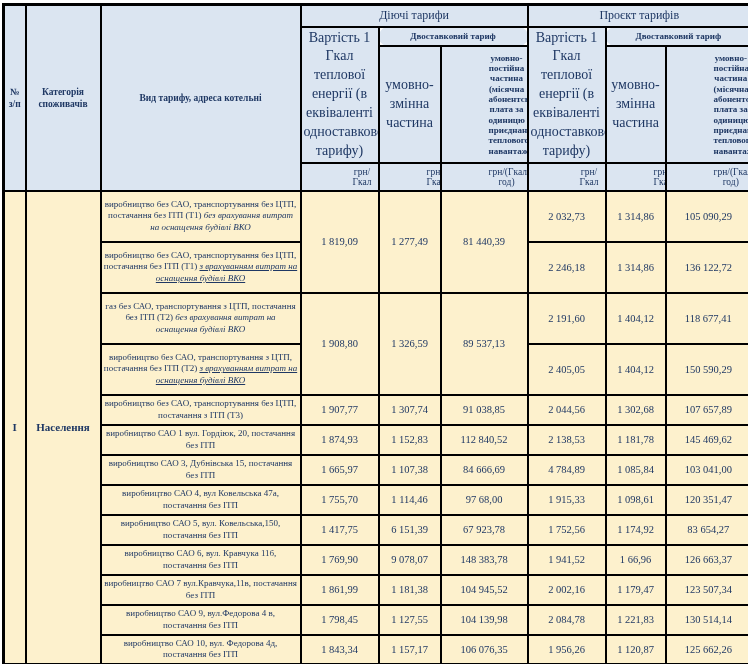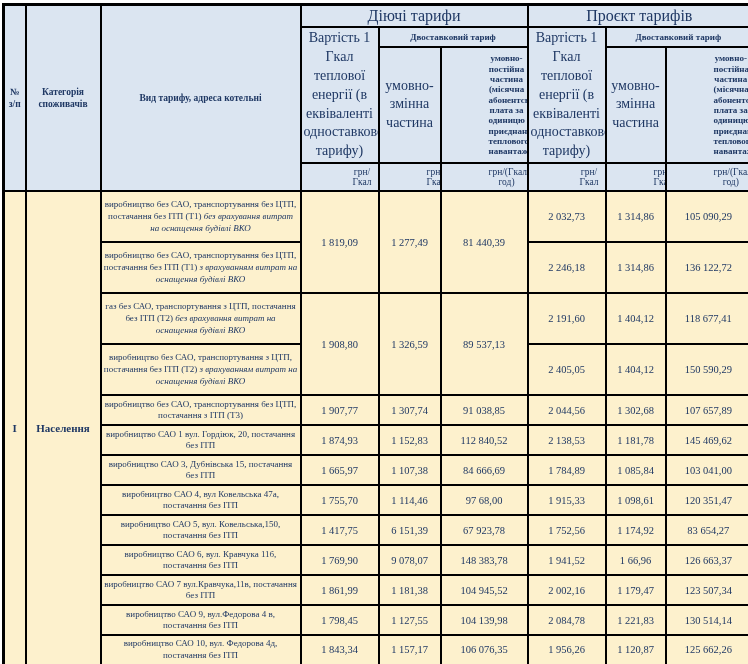--- a/index.html
+++ b/index.html
@@ -19,32 +19,32 @@
     border:2px solid #000;
     padding:1px 2px;
     text-align:center;
     vertical-align:middle;
     overflow:hidden;
     color:#1f3864;
   }
   thead th{background:#dbe5f1;}
   tbody td{background:#fdf1cd;}
   
-  .th-group{font-size:16px;font-weight:normal;}
-  .th-two{font-size:9px;font-weight:bold;}
+  .th-group{font-size:12px;font-weight:normal;}
+  .th-two{font-size:9px;font-weight:bold;border-radius:9px;}
   .th-main{font-size:14px;font-weight:normal;line-height:1.35;}
   .th-main-tall{font-size:9px;font-weight:bold;line-height:1.15;padding-left:47px;}
   .th-unit{font-size:9.5px;font-weight:normal;padding-left:47px;}
   .col-head{font-size:9.5px;font-weight:bold;line-height:1.3;}
   
   .lbl{font-size:9px;line-height:1.3;}
   .num{font-size:10.5px;}
   .sec{font-weight:bold;font-size:11px;}
   .it{font-style:italic;margin-top:40px;}
-  .un{}
+  .un{text-decoration:underline;}
   
   tr.sub td{border-top-width:1px;}
   tr.next-section td{
     background:#f2dcdb;
     border-top:3px solid #000;
     height:5px;
     padding:0;
   }
   
   tr.hA{height:22px;} tr.hB{height:18px;} tr.hC{height:68px;} tr.hD{height:28px;}
@@ -145,21 +145,21 @@
       <td class="num">112 840,52</td>
       <td class="num">2 138,53</td>
       <td class="num">1 181,78</td>
       <td class="num">145 469,62</td>
     </tr>
     <tr class="r-std">
       <td class="lbl">виробництво САО 3, Дубнівська 15, постачання без ІТП</td>
       <td class="num">1 665,97</td>
       <td class="num">1 107,38</td>
       <td class="num">84 666,69</td>
-      <td class="num">1 784,89</td>
+      <td class="num">4 784,89</td>
       <td class="num">1 085,84</td>
       <td class="num">103 041,00</td>
     </tr>
     <tr class="r-std">
       <td class="lbl">виробництво САО 4, вул Ковельська 47а, постачання без ІТП</td>
       <td class="num">1 755,70</td>
       <td class="num">1 114,46</td>
       <td class="num">97 68,00</td>
       <td class="num">1 915,33</td>
       <td class="num">1 098,61</td>

